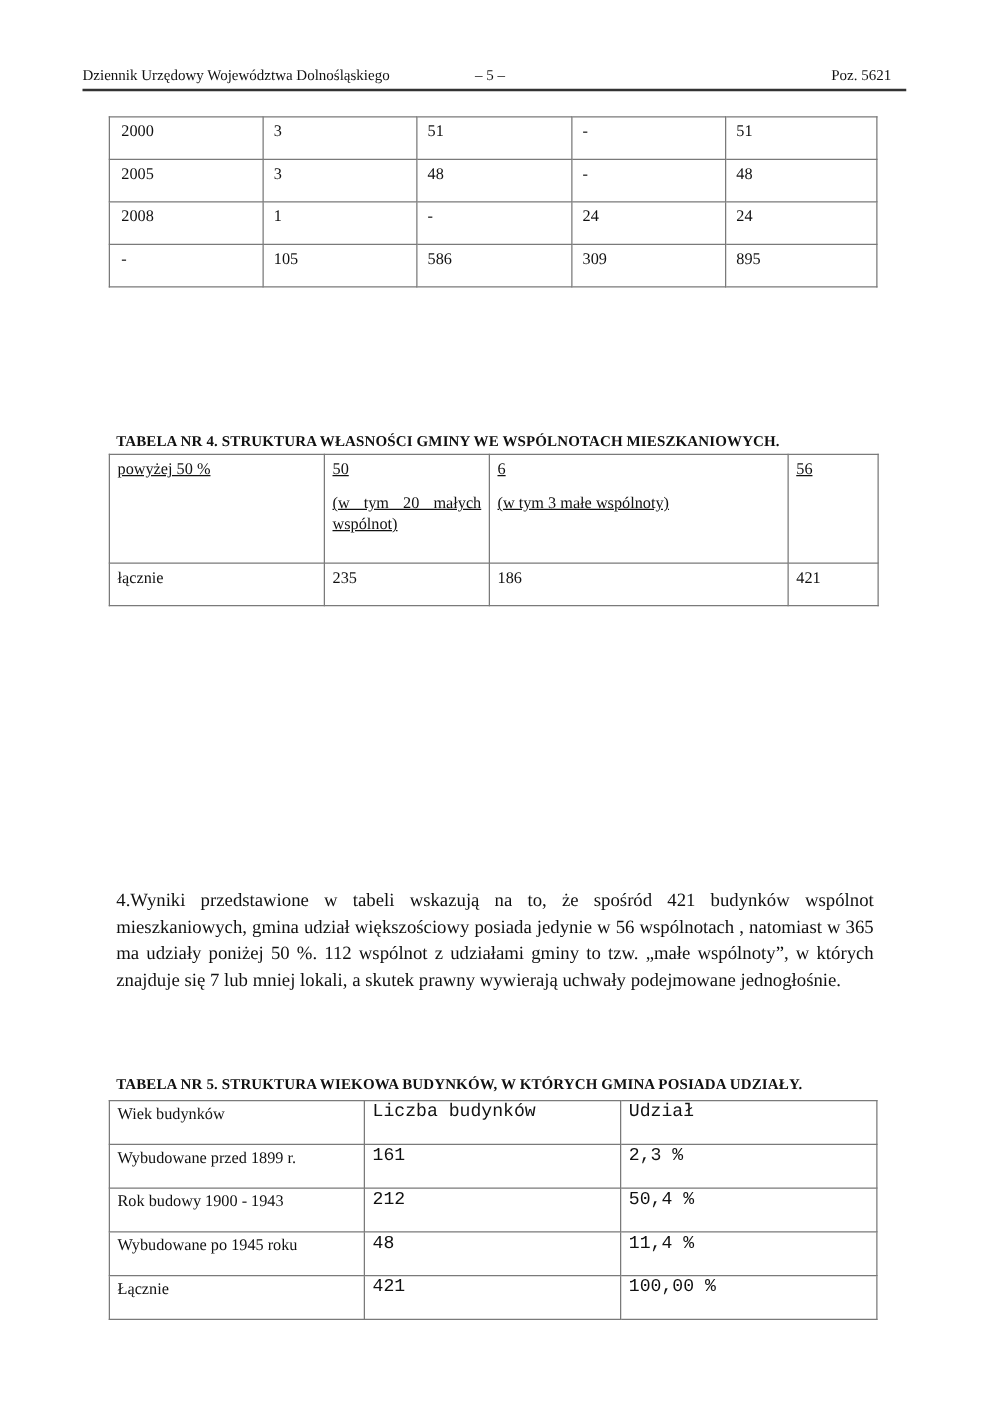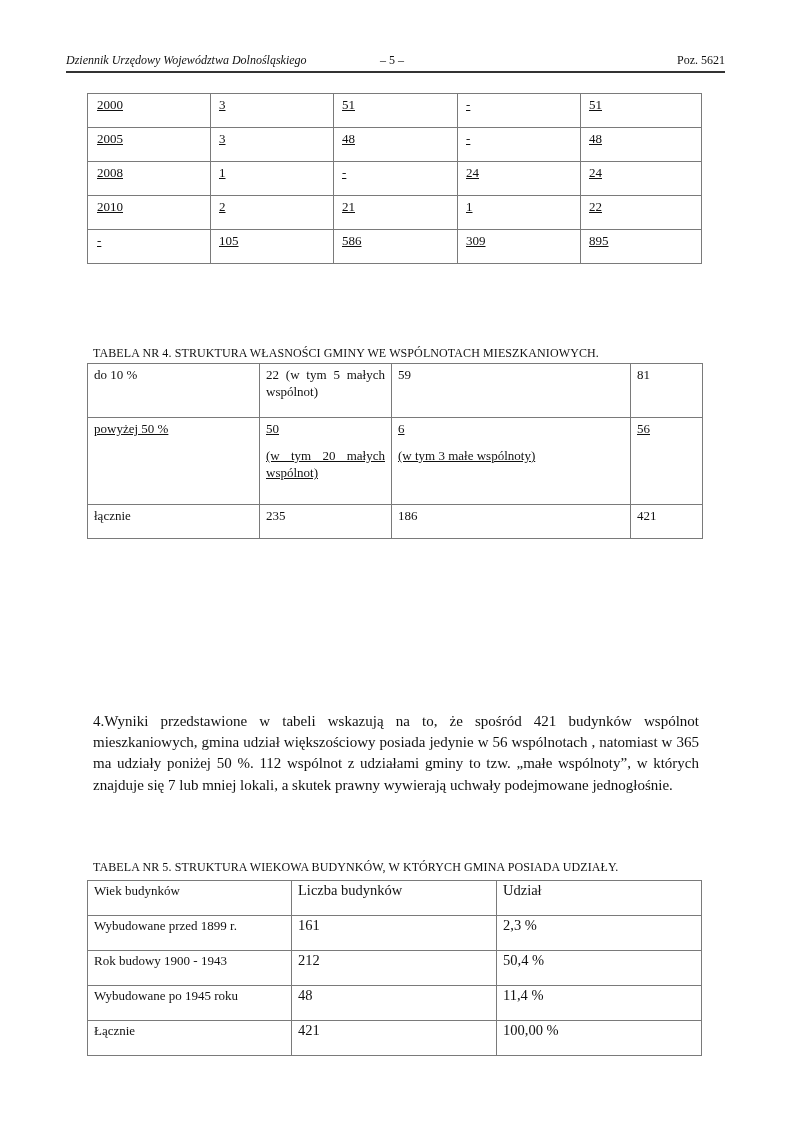--- a/index.html
+++ b/index.html
@@ -4,59 +4,59 @@
 <style>
   html, body { margin: 0; padding: 0; background: #ffffff; }
   body {
     width: 793px; height: 1121px; position: relative; overflow: hidden;
     font-family: "Liberation Serif", "DejaVu Serif", serif; color: #111;
   }
   .header {
     position: absolute; left: 66px; top: 52px; width: 659px; height: 18px;
     font-size: 12px; line-height: 16px;
   }
-  .header .left { position: absolute; left: 0; top: 0; font-style: italic; }
+  .header .left { position: absolute; left: 0; top: 0; }
   .header .center { position: absolute; left: 314px; top: 0; }
-  .header .right { position: absolute; right: 0; top: 0; }
+  .header .right { position: absolute; right: 12px; top: 0; }
   .header-rule {
     position: absolute; left: 66px; top: 71px; width: 659px; height: 0;
     border-top: 2px solid #333;
   }
   table { border-collapse: collapse; position: absolute; table-layout: fixed; }
   td, th {
     border: 1px solid #7a7a7a; vertical-align: top; text-align: left;
     font-weight: normal; padding: 2px 6px 0 6px; font-size: 13px; line-height: 17px;
   }
   
   #t3 { left: 87px; top: 93px; width: 614px; }
-  #t3 td { height: 31px; padding-left: 8px; text-decoration: underline; }
+  #t3 td { height: 31px; padding-left: 8px; }
   #t3 td.c0 { padding-left: 9px; }
   
   .caption {
-    position: absolute; font-weight: normal; font-size: 12px; line-height: 17px;
+    position: absolute; font-weight: bold; font-size: 12px; line-height: 17px;
     letter-spacing: 0.1px;
   }
   #cap4 { left: 93px; top: 345px; }
   #t4 { left: 87px; top: 363px; width: 615px; }
   #t4 td { text-align: justify; }
   #t4 .h td { height: 70px; }
   #t4 .r1 td { height: 51px; }
   #t4 .r2 td { height: 84px; }
   #t4 .r3 td { height: 84px; text-decoration: underline; }
   #t4 .r4 td { height: 31px; }
   .sub { display: block; margin-top: 10px; }
   
   .para {
     position: absolute; left: 93px; top: 711px; width: 606px;
     font-size: 15px; line-height: 21.2px; text-align: justify;
   }
   #cap5 { left: 93px; top: 858px; width: 600px; line-height: 18px; }
   #t5 { left: 87px; top: 880px; width: 614px; }
   #t5 td { height: 33px; padding-top: 1px; }
-  #t5 td.big { font-size: 14.5px; }
+  #t5 td.big { font-size: 14.5px; font-family: Liberation Mono, monospace; }
 </style>
 </head>
 <body>
 
 <div class="header">
   <span class="left">Dziennik Urzędowy Województwa Dolnośląskiego</span>
   <span class="center">– 5 –</span>
   <span class="right">Poz. 5621</span>
 </div>
 <div class="header-rule"></div>
@@ -85,52 +85,39 @@
         <td class="c4">48</td>
       </tr>
       <tr>
         <td class="c0">2008</td>
         <td class="c1">1</td>
         <td class="c2">-</td>
         <td class="c3">24</td>
         <td class="c4">24</td>
       </tr>
       <tr>
-        <td class="c0">2010</td>
-        <td class="c1">2</td>
-        <td class="c2">21</td>
-        <td class="c3">1</td>
-        <td class="c4">22</td>
-      </tr>
-      <tr>
         <td class="c0">-</td>
         <td class="c1">105</td>
         <td class="c2">586</td>
         <td class="c3">309</td>
         <td class="c4">895</td>
       </tr>
     </tbody>
 </table>
 
 <div class="caption" id="cap4">TABELA  NR 4.  STRUKTURA WŁASNOŚCI GMINY WE WSPÓLNOTACH MIESZKANIOWYCH.</div>
 
 <table id="t4">
   <colgroup>
       <col style="width:172px">
       <col style="width:132px">
       <col style="width:239px">
       <col style="width:72px">
     </colgroup>
   <tbody>
-  <tr class="r1">
-    <td>do 10 %</td>
-    <td>22 (w tym 5 małych wspólnot)</td>
-    <td>59</td>
-    <td>81</td>
-  </tr>
   <tr class="r3">
     <td>powyżej 50 %</td>
     <td><span>50</span><span class="sub">(w tym 20 małych wspólnot)</span></td>
     <td><span>6</span><span class="sub">(w tym 3 małe wspólnoty)</span></td>
     <td>56</td>
   </tr>
   <tr class="r4">
     <td>łącznie</td>
     <td>235</td>
     <td>186</td>

